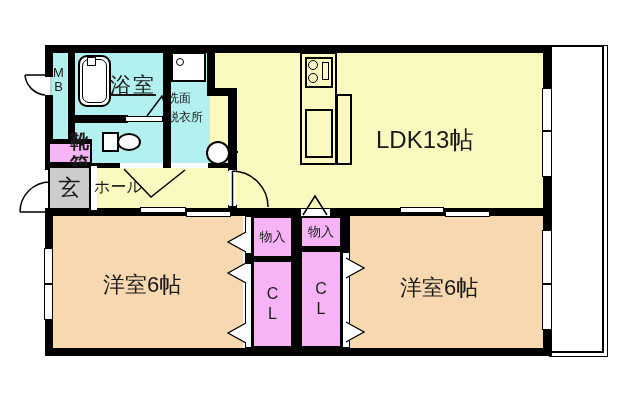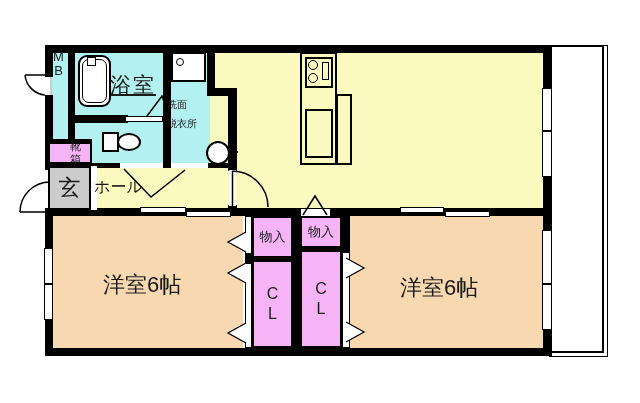--- a/index.html
+++ b/index.html
@@ -82,21 +82,21 @@
     <span class="lbl" style="font-size:13px;">物入</span>
   </div>
   <div class="abs wall" style="left:300px;top:246px;width:42px;height:6px;"></div>
   <div class="abs cbox" style="left: 300px; top: 250px; width: 42px; height: 98px; background: rgb(246, 180, 246);">
     <span class="lbl vtext" style="font-size:16px;width:14px;line-height:20px;">CL</span>
   </div>
   <div class="abs wall" style="left:342px;top:216px;width:8px;height:36px;"></div>
   <div class="abs gapseg" style="left:342px;top:252px;width:8px;height:96px;"></div>
 
   <div class="abs cbox" style="left: 48px; top: 142px; width: 44px; height: 22px; background: rgb(246, 180, 246);">
-    <span class="lbl" style="font-size:11px;font-weight:normal;margin-left:20px;">靴箱</span>
+    <span class="lbl" style="font-size:19px;font-weight:bold;margin-left:20px;">靴箱</span>
   </div>
   <div class="abs" style="left:91px;top:166px;width:6px;height:44px;background:#fff;"></div>
   <div class="abs cbox" style="left: 48px; top: 166px; width: 43px; height: 44px; background: rgb(204, 204, 204);">
     <span class="lbl" style="font-size:22px;">玄</span>
   </div>
 
   <div class="abs fix" style="left:78px;top:55px;width:33px;height:52px;border-radius:9px;"></div>
   <div class="abs" style="left:82px;top:59px;width:25px;height:44px;border:1px solid #000;border-radius:7px;"></div>
   <div class="abs" style="left:87px;top:57px;width:9px;height:9px;border:1px solid #000;background:#fff;"></div>
   <div class="abs fix" style="left:171px;top:52px;width:35px;height:30px;"></div>
@@ -121,21 +121,22 @@
       <path d="M 124 169 L 151 197 L 185 170"></path>
       <path d="M 147 116 L 162 96 L 169 116"></path>
       <path d="M 303 215 L 315 196 L 327 215"></path>
     </g>
     <g stroke="#000" stroke-width="1.3" fill="#ffffff">
       <path d="M 246 232 L 228 242 L 246 252 M 246 263 L 228 273 L 246 283 M 246 323 L 228 333 L 246 343"></path>
       <path d="M 346 258 L 364 268 L 346 278 M 346 322 L 364 332 L 346 342"></path>
     </g>
   </svg>
 
-  <div class="abs lbl vtext" style="left:51px;top:50px;width:15px;font-size:13px;line-height:14px;">MB</div>
+  <div class="abs lbl vtext" style="left:51px;top:66px;width:15px;font-size:13px;line-height:14px;">MB</div>
   <div class="abs lbl" style="left:110px;top:73px;font-size:21px;letter-spacing:2px;text-decoration:underline;">浴室</div>
-  <div class="abs lbl" style="left:167px;top:95px;font-size:10px;line-height:19px;">洗面
+  <div class="abs lbl" style="left:167px;top:89px;font-size:12px;line-height:19px;">洗面
 脱衣所</div>
   <div class="abs lbl" style="left:94px;top:178px;font-size:16px;">ホール</div>
+  <div class="abs lbl" style="left:376px;top:126px;font-size:24px;">LDK13帖</div>
   <div class="abs lbl" style="left:103px;top:272px;font-size:22px;">洋室6帖</div>
   <div class="abs lbl" style="left:400px;top:275px;font-size:22px;">洋室6帖</div>
 
 </div>
 
 </body></html>

